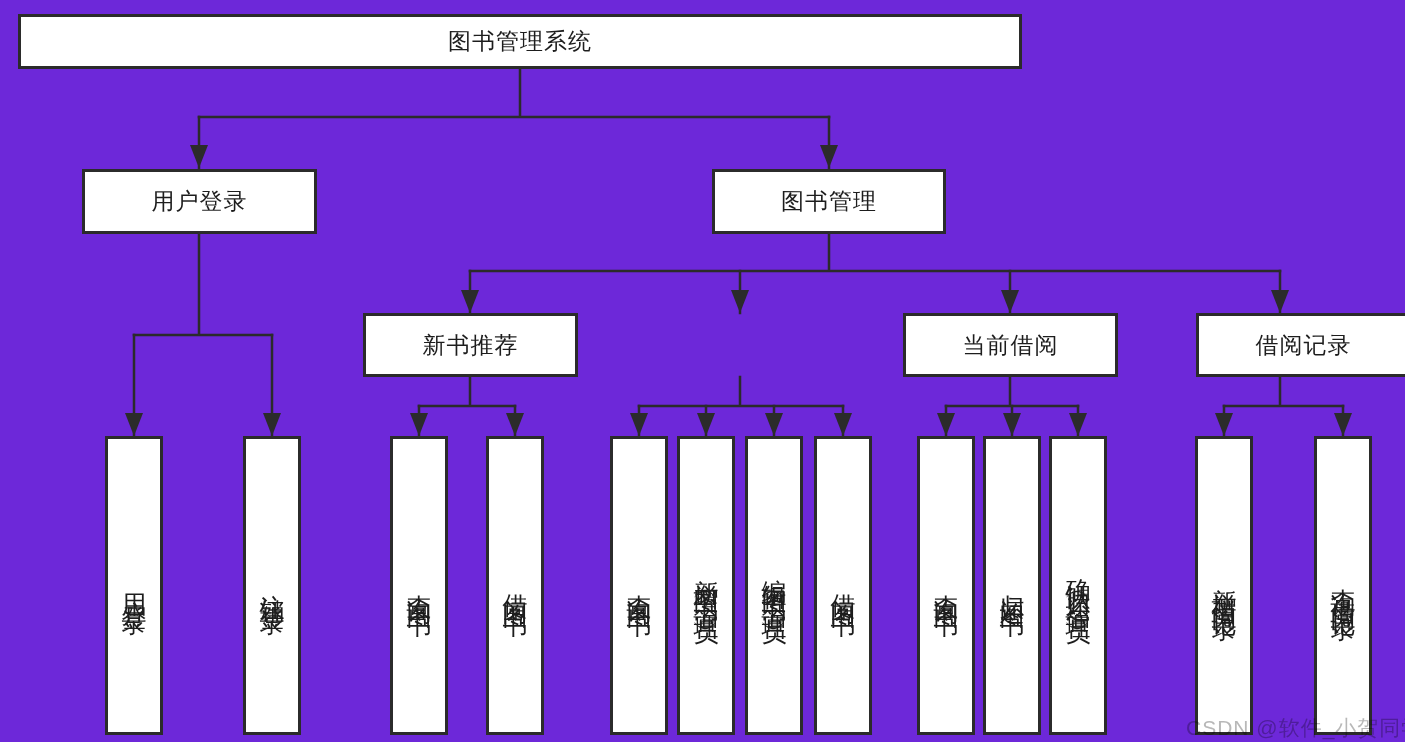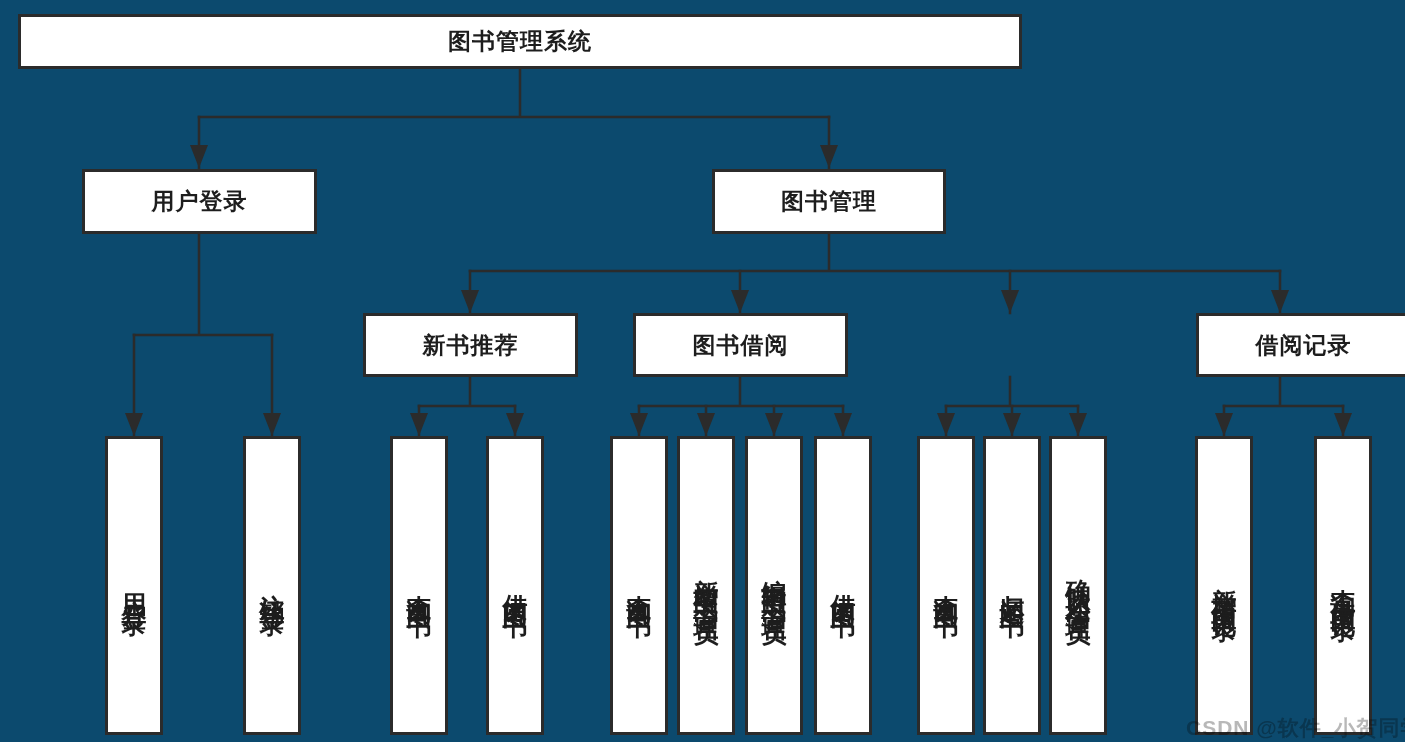--- a/index.html
+++ b/index.html
@@ -5,23 +5,22 @@
   html, body {
     margin: 0;
     padding: 0;
     background: #ffffff;
     font-family: "Liberation Sans", sans-serif;
   }
   #stage {
     position: relative;
     width: 1405px;
     height: 742px;
-    background: #0c4a6e;
+    background: #6d28d9;
     overflow: hidden;
-    font-weight: bold;
   }
   #connectors {
     position: absolute;
     left: 0;
     top: 0;
     z-index: 1;
   }
   .ln {
     fill: none;
     stroke: #2b2b2b;
@@ -145,24 +144,24 @@
   </div>
 
   <div class="node" style="left:363px; top:313px; width:215px; height:64px;">
     <span class="hlabel">新书推荐</span>
   </div>
 
   <div class="node" style="left:712px; top:169px; width:234px; height:65px;">
     <span class="hlabel">图书管理</span>
   </div>
 
-  <div class="node" style="left:633px; top:313px; width:215px; height:64px;">
-    <span class="hlabel">图书借阅</span>
-  </div>
-
+
+  <div class="node" style="left:903px; top:313px; width:215px; height:64px;">
+    <span class="hlabel">当前借阅</span>
+  </div>
 
   <div class="node" style="left:1196px; top:313px; width:215px; height:64px;">
     <span class="hlabel">借阅记录</span>
   </div>
 
   <div class="leaf" style="left:105px; top:436px; width:58px; height:299px;">
     <span class="vtext">用户登录</span>
   </div>
 
   <div class="leaf" style="left:243px; top:436px; width:58px; height:299px;">

